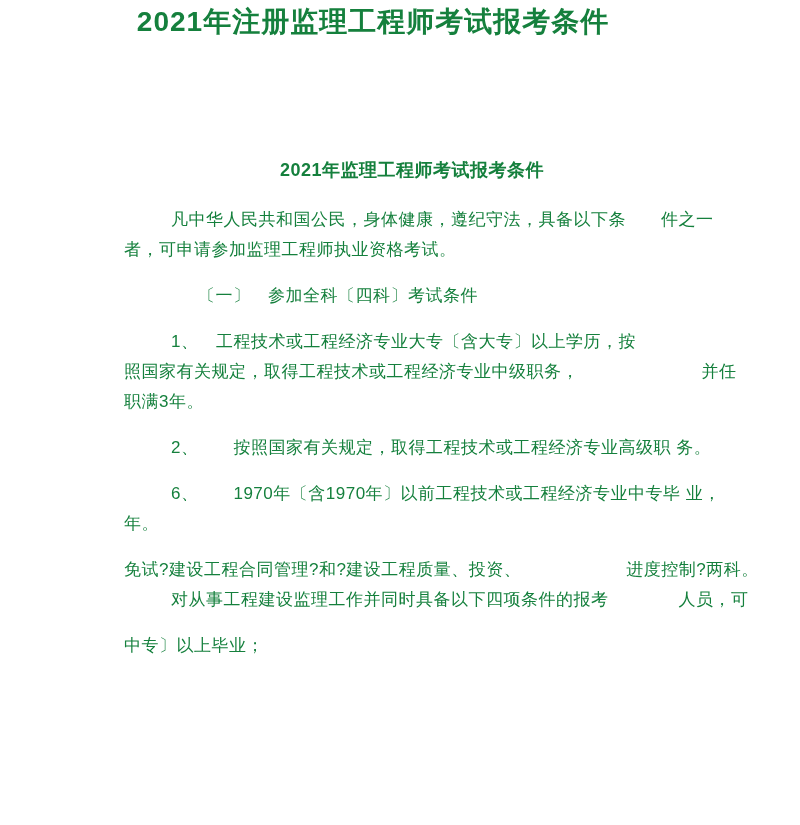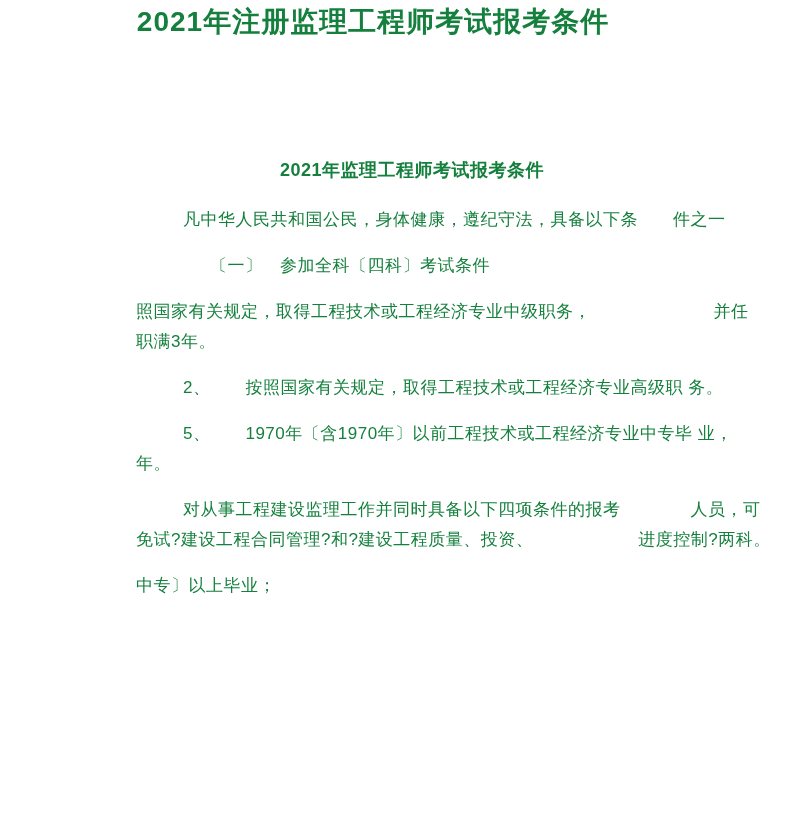--- a/index.html
+++ b/index.html
@@ -36,21 +36,21 @@
     white-space: pre;
     letter-spacing: 0.5px;
   }
   .content {
     margin-left: 104px;
     margin-right: 40px;
     font-size: 17px;
     line-height: 30px;
   }
   .block {
-    margin: 16px 0 0 16px;
+    margin: 16px 0 0 4px;
   }
   .block.first-block {
     margin-top: 22px;
   }
   .line {
     white-space: pre;
     letter-spacing: 0.5px;
   }
   .para .line.indent {
     padding-left: 47px;
@@ -65,44 +65,46 @@
 <div class="page">
 
   <div class="title">2021年注册监理工程师考试报考条件</div>
 
   <div class="subtitle">2021年监理工程师考试报考条件</div>
 
   <div class="content">
 
     <div class="block para first-block">
       <div class="line indent">凡中华人民共和国公民，身体健康，遵纪守法，具备以下条　　件之一</div>
+      <div class="line">者，可申请参加监理工程师执业资格考试。</div>
     </div>
 
     <div class="block heading">
       <div class="line">〔一〕　参加全科〔四科〕考试条件</div>
     </div>
 
     <div class="block para">
+      <div class="line indent">1、　工程技术或工程经济专业大专〔含大专〕以上学历，按</div>
       <div class="line">照国家有关规定，取得工程技术或工程经济专业中级职务，　　　　　　　并任</div>
       <div class="line">职满3年。</div>
     </div>
 
     <div class="block para">
       <div class="line indent">2、　　按照国家有关规定，取得工程技术或工程经济专业高级职 务。</div>
     </div>
 
     <div class="block para">
-      <div class="line indent">5、　　1970年〔含1970年〕以前工程技术或工程经济专业中专毕 业，</div>
+      <div class="line indent">6、　　1970年〔含1970年〕以前工程技术或工程经济专业中专毕 业，</div>
       <div class="line">年。</div>
     </div>
 
 
     <div class="block para">
+      <div class="line">免试?建设工程合同管理?和?建设工程质量、投资、　　　　　　进度控制?两科。</div>
       <div class="line indent">对从事工程建设监理工作并同时具备以下四项条件的报考　　　　人员，可</div>
-      <div class="line">免试?建设工程合同管理?和?建设工程质量、投资、　　　　　　进度控制?两科。</div>
     </div>
 
     <div class="block para">
       <div class="line">中专〕以上毕业；</div>
     </div>
 
   </div>
 </div>
 
 </body></html>

